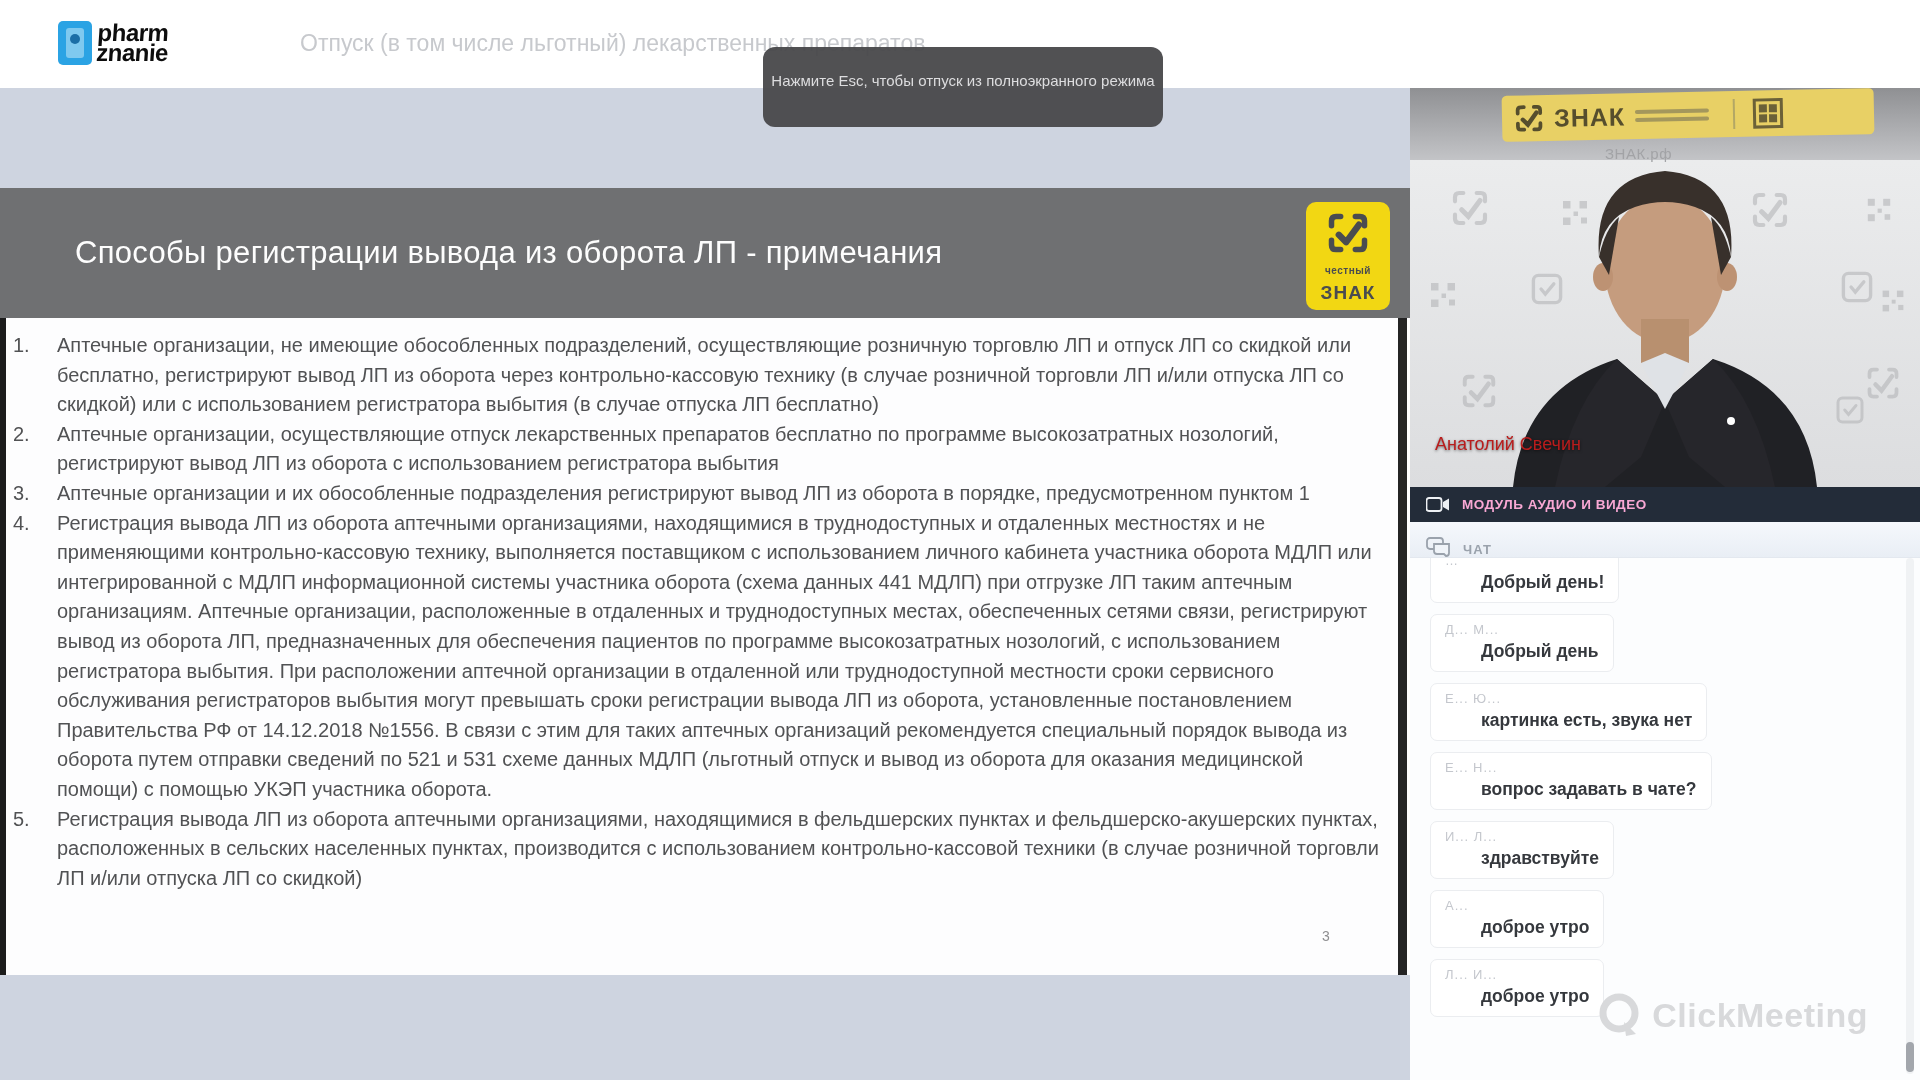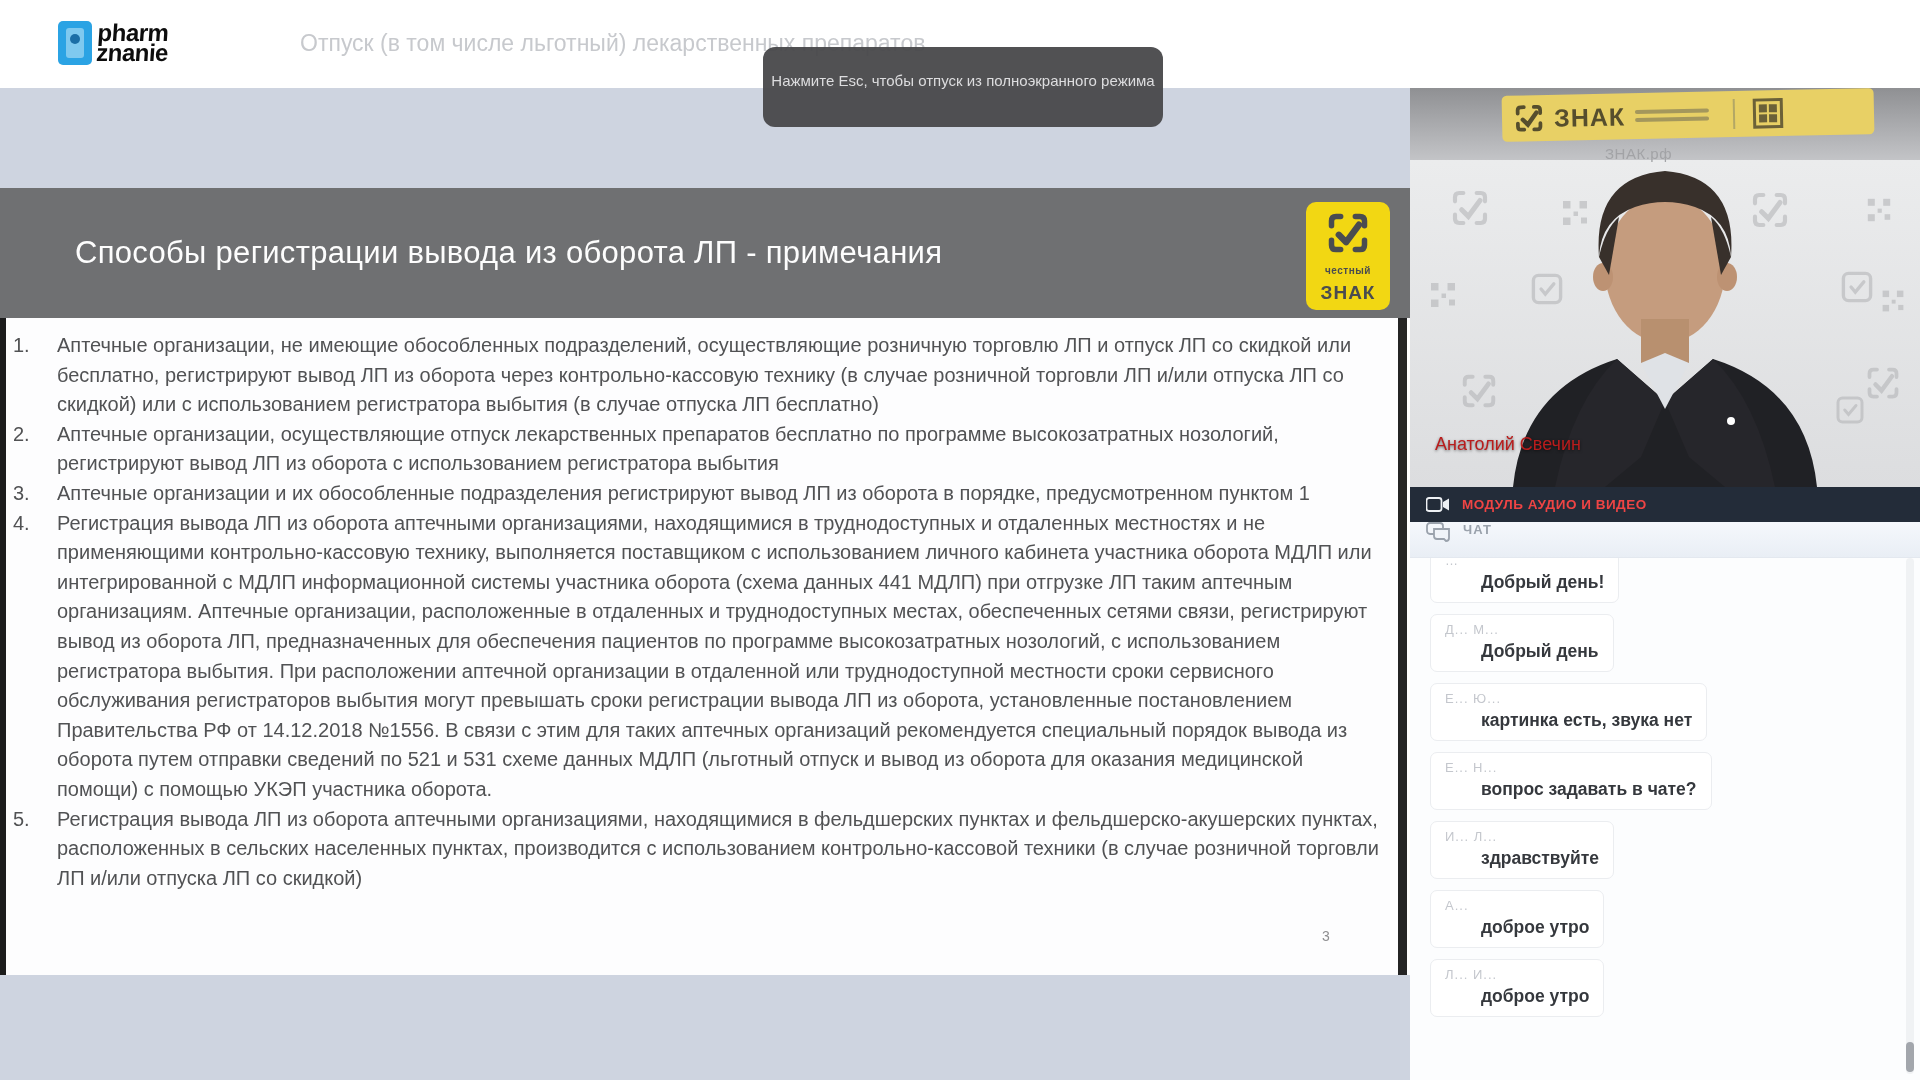--- a/index.html
+++ b/index.html
@@ -66,24 +66,24 @@
   .banner-qr div { background:#6b6138; }
   .v-caption { position:absolute; left:195px; top:57px; font-size:15px; color:#a2a3a6;
                letter-spacing:0.5px; }
   .pat { position:absolute; opacity:0.55; }
   .speaker-name { position:absolute; left:25px; bottom:32px; color:#b91c1c; font-size:18px;
                   font-weight:500; text-shadow:0 1px 3px rgba(0,0,0,0.55); z-index:3; }
   .presenter { position:absolute; left:85px; bottom:0; z-index:2; }
 
   .module-bar { position:absolute; left:0; top:487px; width:510px; height:35px; background:#232c39;
                 display:flex; align-items:center; padding-left:16px; gap:12px; }
-  .module-label { font-size:13.5px; font-weight:700; color:#ef4444; letter-spacing:0.5px; }
+  .module-label { font-size:13.5px; font-weight:700; color:#f9a8d4; letter-spacing:0.5px; }
   .chat-header { position:absolute; left:0; top:522px; width:510px; height:36px;
                  background:linear-gradient(#f5f8fc,#e9eef5); border-bottom:1px solid #e3e8ef;
-                 display:flex; align-items:flex-start; padding-left:16px; gap:12px; }
+                 display:flex; align-items:flex-end; padding-left:16px; gap:12px; }
   .chat-label { font-size:13px; font-weight:700; color:#9aa2ac; letter-spacing:1px; }
 
   .chat-body { position:absolute; left:0; top:558px; width:510px; height:522px; background:#fcfdfe;
                overflow:hidden; padding-left:20px; }
   .bubble { width:fit-content; max-width:330px; background:#ffffff; border:1px solid #ebedf0;
             border-radius:7px; padding:7px 14px 9px; margin-bottom:11px; }
   .bubble:first-child { margin-top:-13px; }
   .b-sender { font-size:13px; color:#c4c7cd; letter-spacing:1px; margin-bottom:4px; min-height:10px; }
   .b-text { font-size:17.5px; color:#35383d; font-weight:600;margin-left:36px; }
 
@@ -348,17 +348,24 @@
         <div class="b-text">здравствуйте</div>
       </div>
       <div class="bubble">
         <div class="b-sender">А...</div>
         <div class="b-text">доброе утро</div>
       </div>
       <div class="bubble">
         <div class="b-sender">Л... И...</div>
         <div class="b-text">доброе утро</div>
       </div>
+      <div class="watermark">
+      <svg width="46" height="46" viewBox="0 0 46 46">
+        <circle cx="23" cy="21" r="16" fill="none" stroke="#d8d9db" stroke-width="7"></circle>
+        <path d="M28 30 L40 42 L30 44 Z" fill="#d8d9db"></path>
+      </svg>
+      <div class="wm-text">ClickMeeting</div>
+    </div>
   </div>
 
   <div class="scrollbar"></div>
   <div class="scroll-thumb"></div>
 </div>
 
 </body></html>

